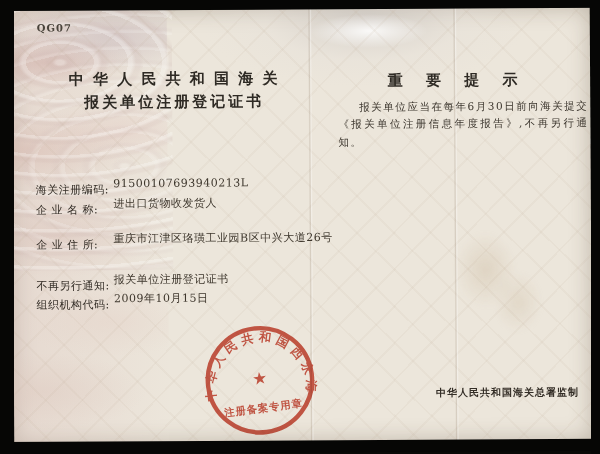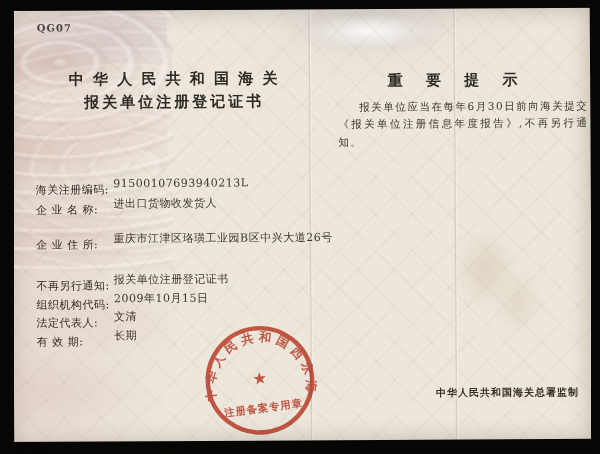--- a/index.html
+++ b/index.html
@@ -105,28 +105,20 @@
       <span class="fvalue">重庆市江津区珞璜工业园B区中兴大道26号</span>
     </div>
     <div class="txt frow" style="left:23px;top:268px;">
       <span class="flabel">不再另行通知:</span>
       <span class="fvalue">报关单位注册登记证书</span>
     </div>
     <div class="txt frow" style="left:23px;top:287px;">
       <span class="flabel">组织机构代码:</span>
       <span class="fvalue">2009年10月15日</span>
     </div>
-    <div class="txt frow" style="left:23px;top:305px;">
-      <span class="flabel">法定代表人:</span>
-      <span class="fvalue">文清</span>
-    </div>
-    <div class="txt frow" style="left:23px;top:324px;">
-      <span class="flabel">有 效 期:</span>
-      <span class="fvalue">长期</span>
-    </div>
 
 
     <svg class="stamp" viewBox="0 0 120 120">
       <circle cx="60" cy="60" r="53" fill="none" stroke="#c63a27" stroke-width="4.5"></circle>
       <path id="stamp-arc" d="M 15,81 A 47,47 0 1 1 105,81" fill="none"></path>
       <text font-size="12.5" fill="#c63a27" letter-spacing="4.5" font-weight="bold">
         <textPath href="#stamp-arc" startOffset="6">中华人民共和国西永海关</textPath>
       </text>
       <text x="60" y="64" text-anchor="middle" font-size="17" fill="#c63a27">★</text>
       <text x="60" y="92" text-anchor="middle" font-size="10.5" fill="#c63a27" font-weight="bold" letter-spacing="1">注册备案专用章</text>

